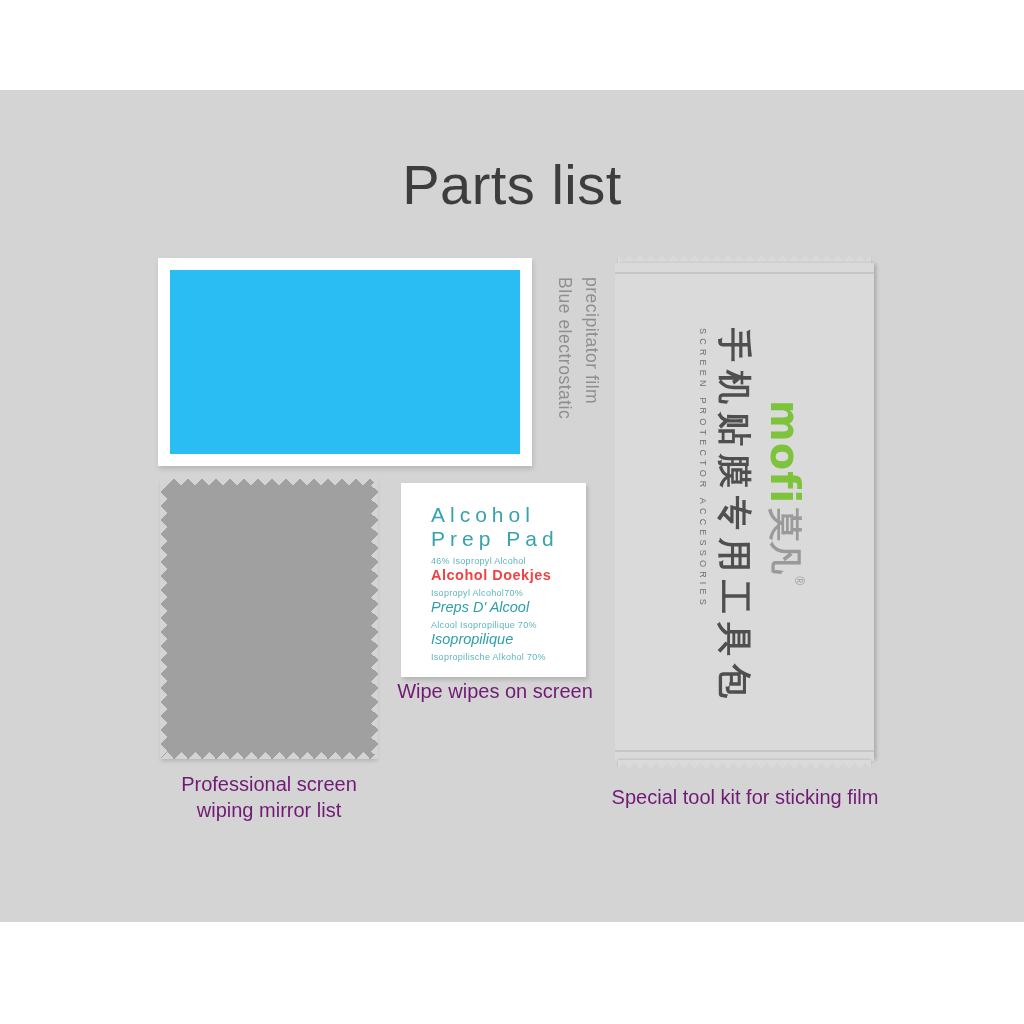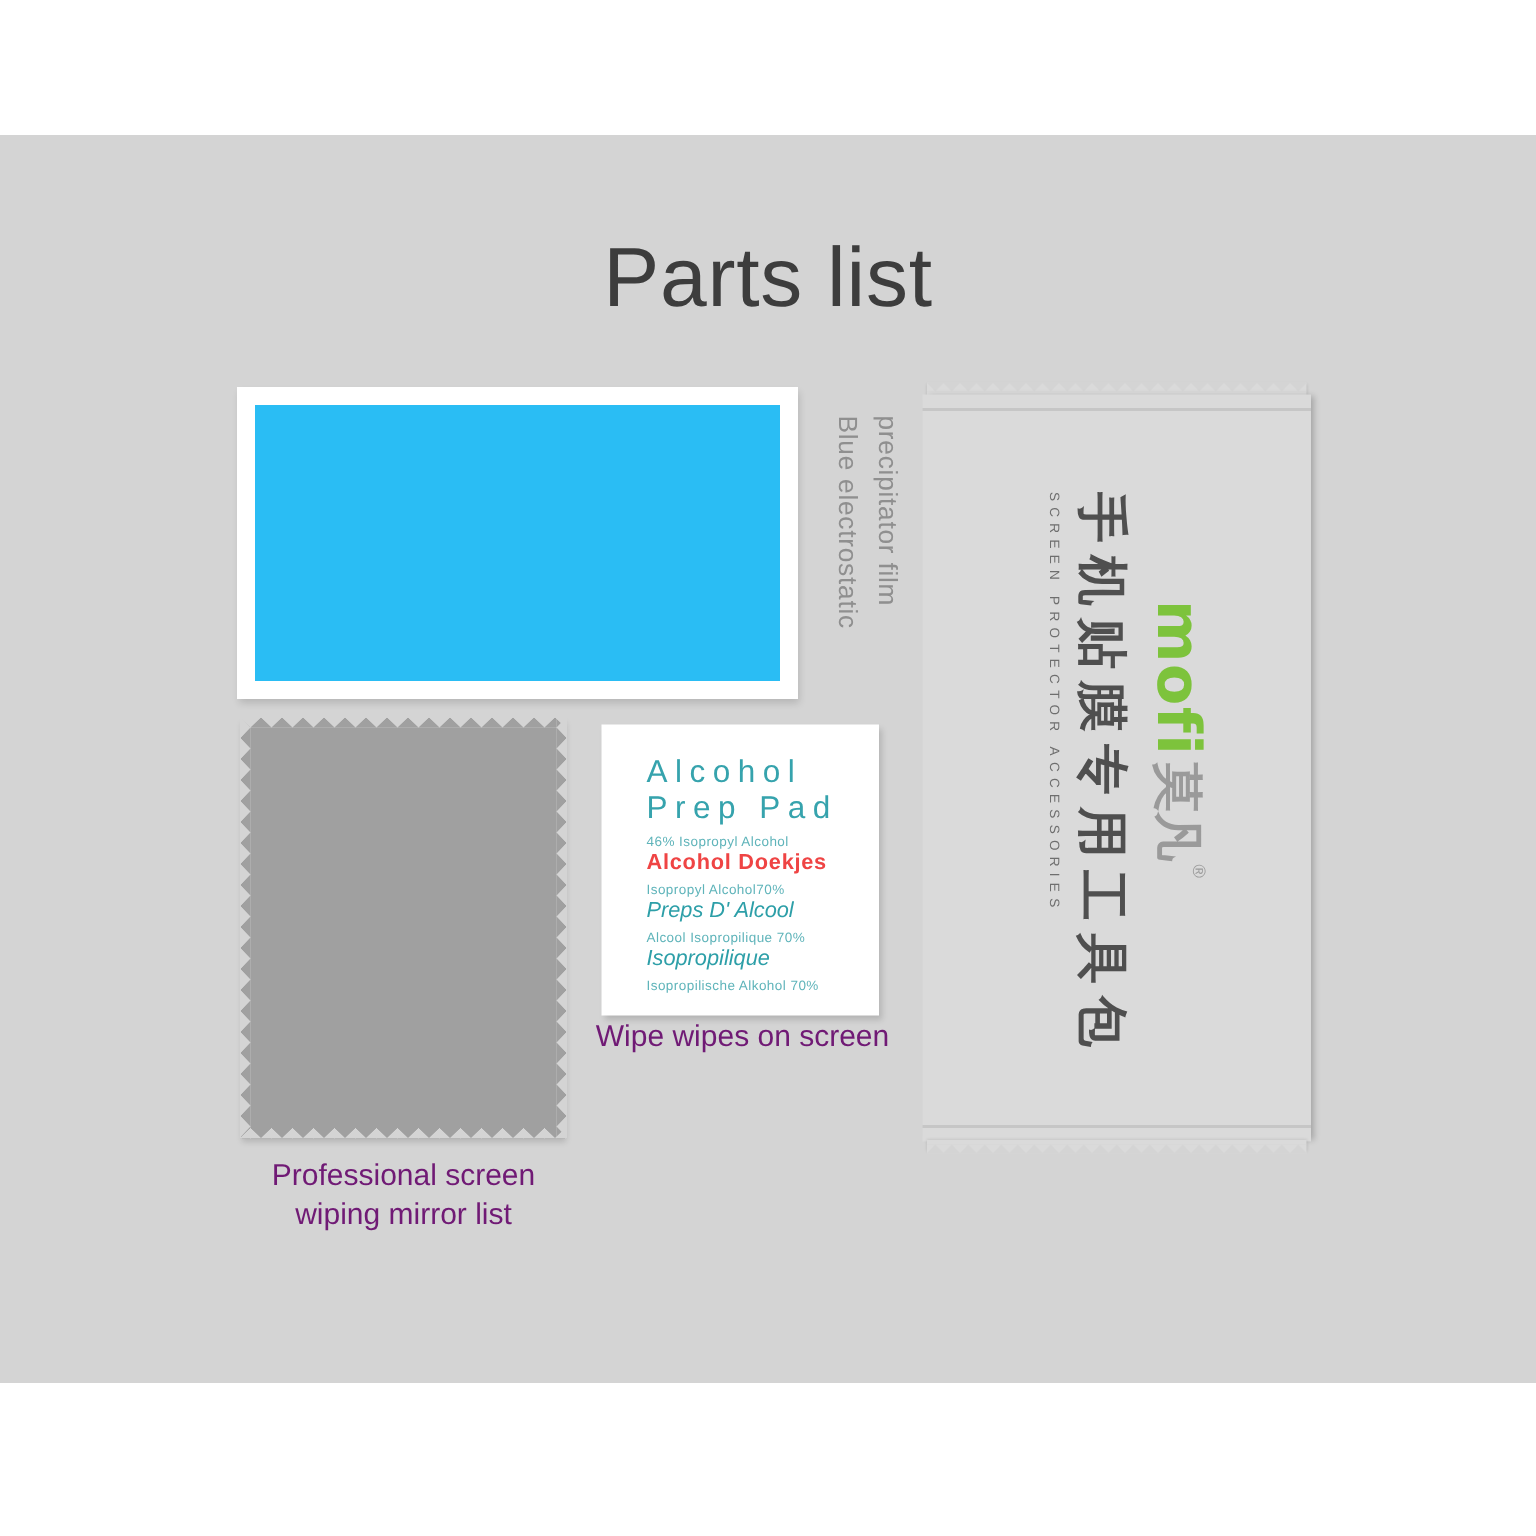--- a/index.html
+++ b/index.html
@@ -123,13 +123,14 @@
         <span class="mofi">mofi</span>
         <span class="mofi-cn">莫凡</span>
         <span class="mofi-reg">®</span>
       </div>
       <div class="pkg-head-row">
         <div class="pkg-cn">手机贴膜专用工具包</div>
         <div class="pkg-sub">SCREEN PROTECTOR ACCESSORIES</div>
       </div>
     </div>
   </div>
+  <div class="caption toolkit-caption">Special tool kit for sticking film</div>
 </div>
 
 </body></html>

